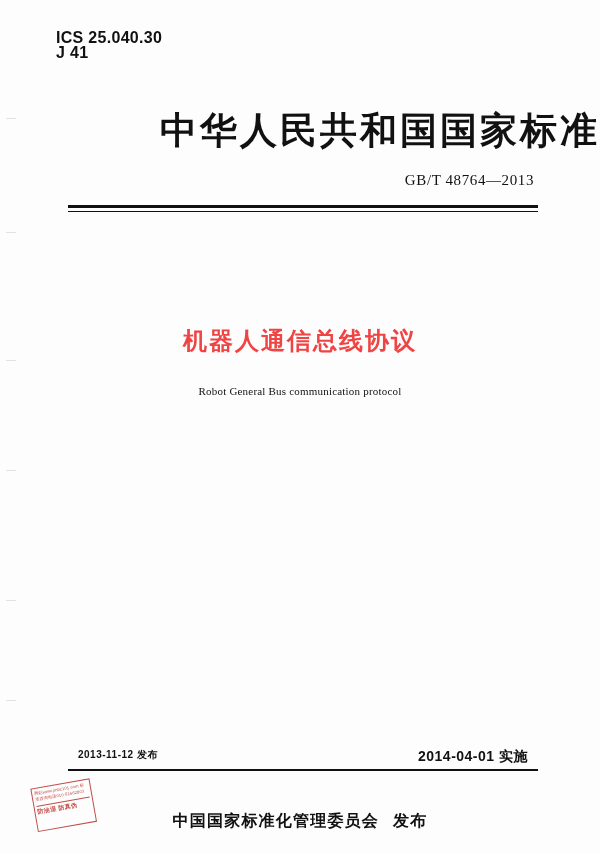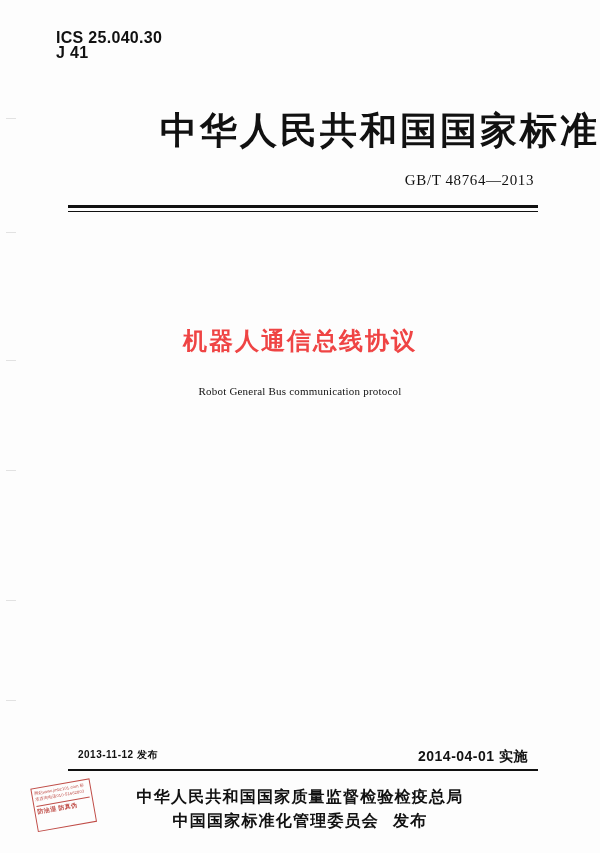--- a/index.html
+++ b/index.html
@@ -229,21 +229,20 @@
 
   <div class="doc-title-cn">机器人通信总线协议</div>
   <div class="doc-title-en">Robot General Bus communication protocol</div>
 
   <div class="date-issue">2013-11-12 发布</div>
   <div class="date-effect">2014-04-01 实施</div>
 
   <div class="rule-footer"></div>
 
   <div class="publisher">
-    <div class="line1">中华人民共和国国家质量监督检验检疫总局</div>
     <div class="line2">
       <span>中国国家标准化管理委员会</span><span class="release">发布</span>
     </div>
   </div>
 
   <div class="seal">
     <div class="seal-box">
       <span>网站www.jmbz101.com 标准咨询电话010-51662803</span>
       <span class="seal-strong">防油湿 防真伪</span>
     </div>

